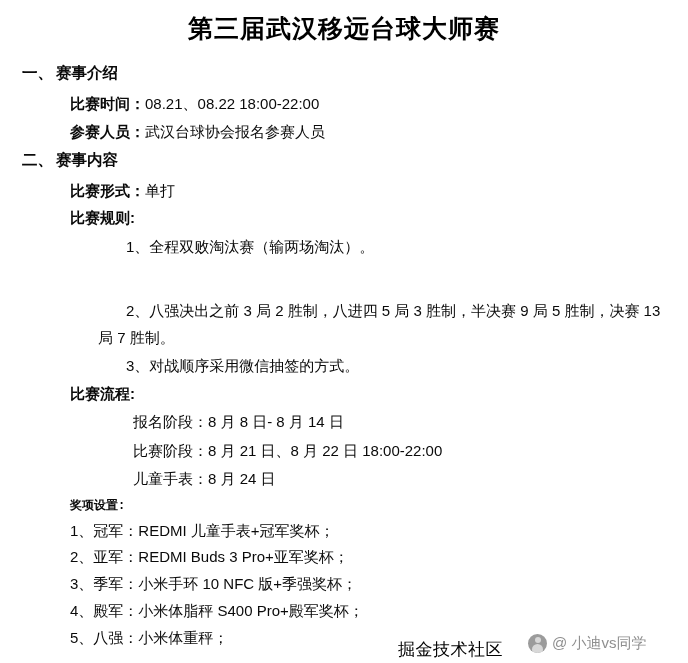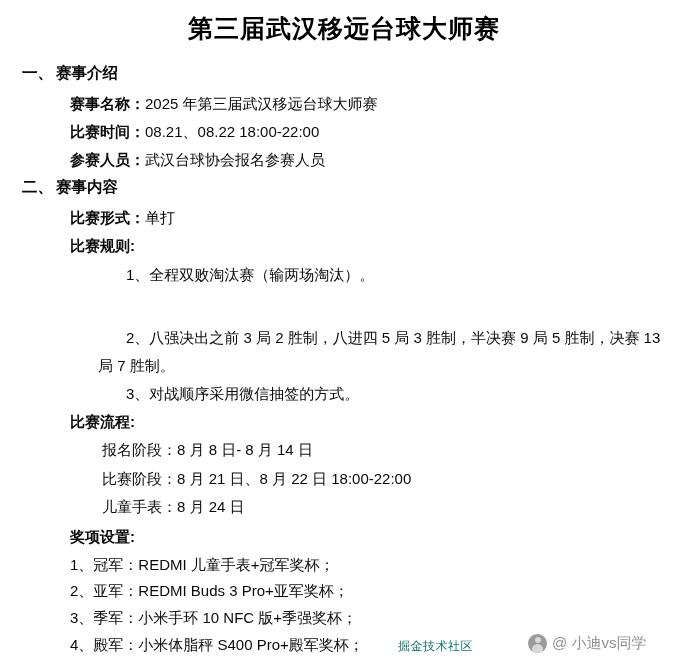--- a/index.html
+++ b/index.html
@@ -67,44 +67,45 @@
     margin-left: 84px;
     font-size: 15px;
     line-height: 1.85;
     text-indent: 28px;
   }
   .rule-line.wrap {
     text-indent: 28px;
     margin-top: 36px;
   }
   .flow-line {
-    margin-left: 88px;
+    margin-left: 119px;
     font-size: 15px;
     line-height: 1.9;
   }
   .flow-line .flbl {
     font-weight: normal;
   }
   .award-head {
     margin-left: 56px;
-    font-size: 15px;
+    font-size: 12px;
     font-weight: bold;
     line-height: 2.0;
+    font-family: Liberation Mono, monospace;
   }
   .award-line {
     margin-left: 56px;
     font-size: 15px;
     line-height: 1.78;
   }
   .watermark {
     position: absolute;
     left: 398px;
     top: 626px;
-    font-size: 12px;
-    color: #0f766e;
+    font-size: 17px;
+    color: #000000;
     letter-spacing: 0.5px;
   }
   .wm-badge {
     position: absolute;
     left: 528px;
     top: 622px;
     display: flex;
     align-items: center;
     gap: 5px;
   }
@@ -148,23 +149,20 @@
 <div class="page">
 
   <div class="doc-title">第三届武汉移远台球大师赛</div>
 
   <div class="section-head">
     <span class="section-num">一、</span>
     <span class="section-title">赛事介绍</span>
   </div>
 
   <div class="lvl1">
-    <span class="lbl">赛事名称：</span><span class="val">2025 年第三届武汉移远台球大师赛</span>
-  </div>
-  <div class="lvl1">
     <span class="lbl">比赛时间：</span><span class="val">08.21、08.22 18:00-22:00</span>
   </div>
   <div class="lvl1">
     <span class="lbl">参赛人员：</span><span class="val">武汉台球协会报名参赛人员</span>
   </div>
 
   <div class="section-head" style="margin-top:4px;">
     <span class="section-num">二、</span>
     <span class="section-title">赛事内容</span>
   </div>

